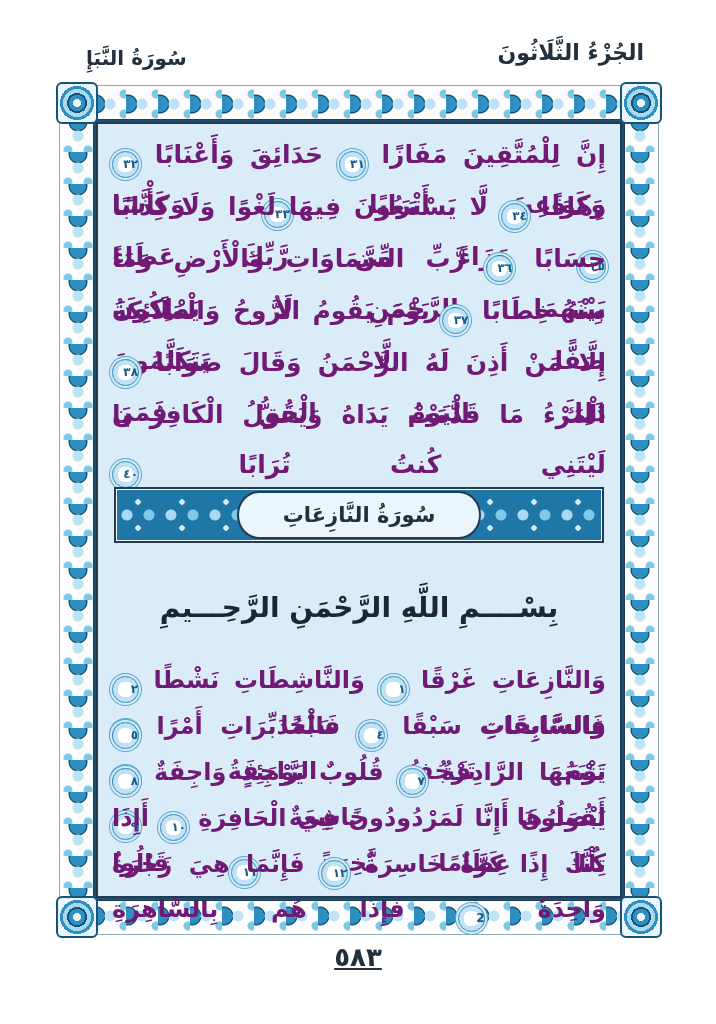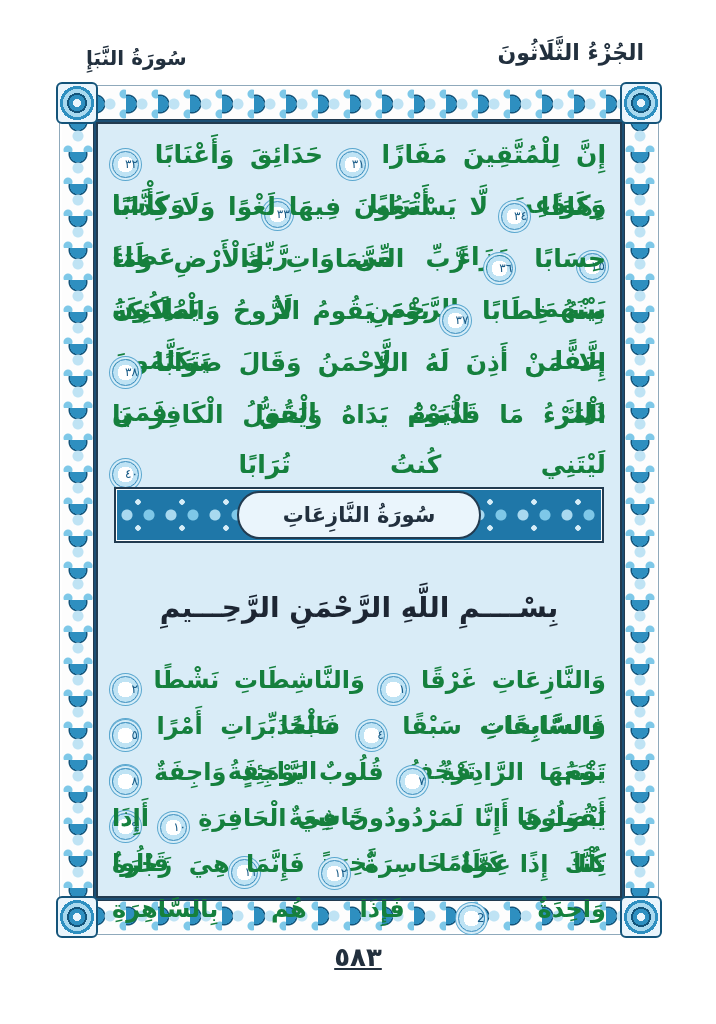--- a/index.html
+++ b/index.html
@@ -53,24 +53,24 @@
     position:absolute;left:34px;right:34px;top:34px;bottom:34px;
     background:#d9ecf7;border:2px solid #223b50;outline:1px solid #223b50;outline-offset:2px;
     padding:6px 14px 8px 14px;display:flex;flex-direction:column;justify-content:space-between;
   }
   .line{
     direction:rtl;text-align:justify;text-align-last:justify;
     color:#1d2633;font-size:25px;font-weight:700;line-height:50px;height:52px;
     white-space:normal;overflow:visible;
   }
   .sec2 .line{line-height:44px;height:46px;font-size:24px;}
-  .vtext{color:#15803d;}
+  .vtext{color:#701a75;}
   .ayah{
     display:inline-block;width:25px;height:25px;line-height:25px;text-align:right;
-    border-radius:50%;font-size:12px;font-weight:400;color:#175a86;vertical-align:-5px;
+    border-radius:50%;font-size:12px;font-weight:700;color:#175a86;vertical-align:-5px;
     background:radial-gradient(circle,#ffffff 0 45%,#bfe3f4 45% 100%);
     border:1px solid #3d8fbf;box-shadow:0 0 0 2px #d6edf8,0 0 0 3px #5aa7cf;
     letter-spacing:-1px;
   }
   
   .banner{
     position:relative;height:52px;margin:16px 2px;border:2px solid #223b50;
     background-color:#1f77a8;
     background-image:
       radial-gradient(circle at 11px 50%,#a9d9ef 0 5px,rgba(0,0,0,0) 6px),

